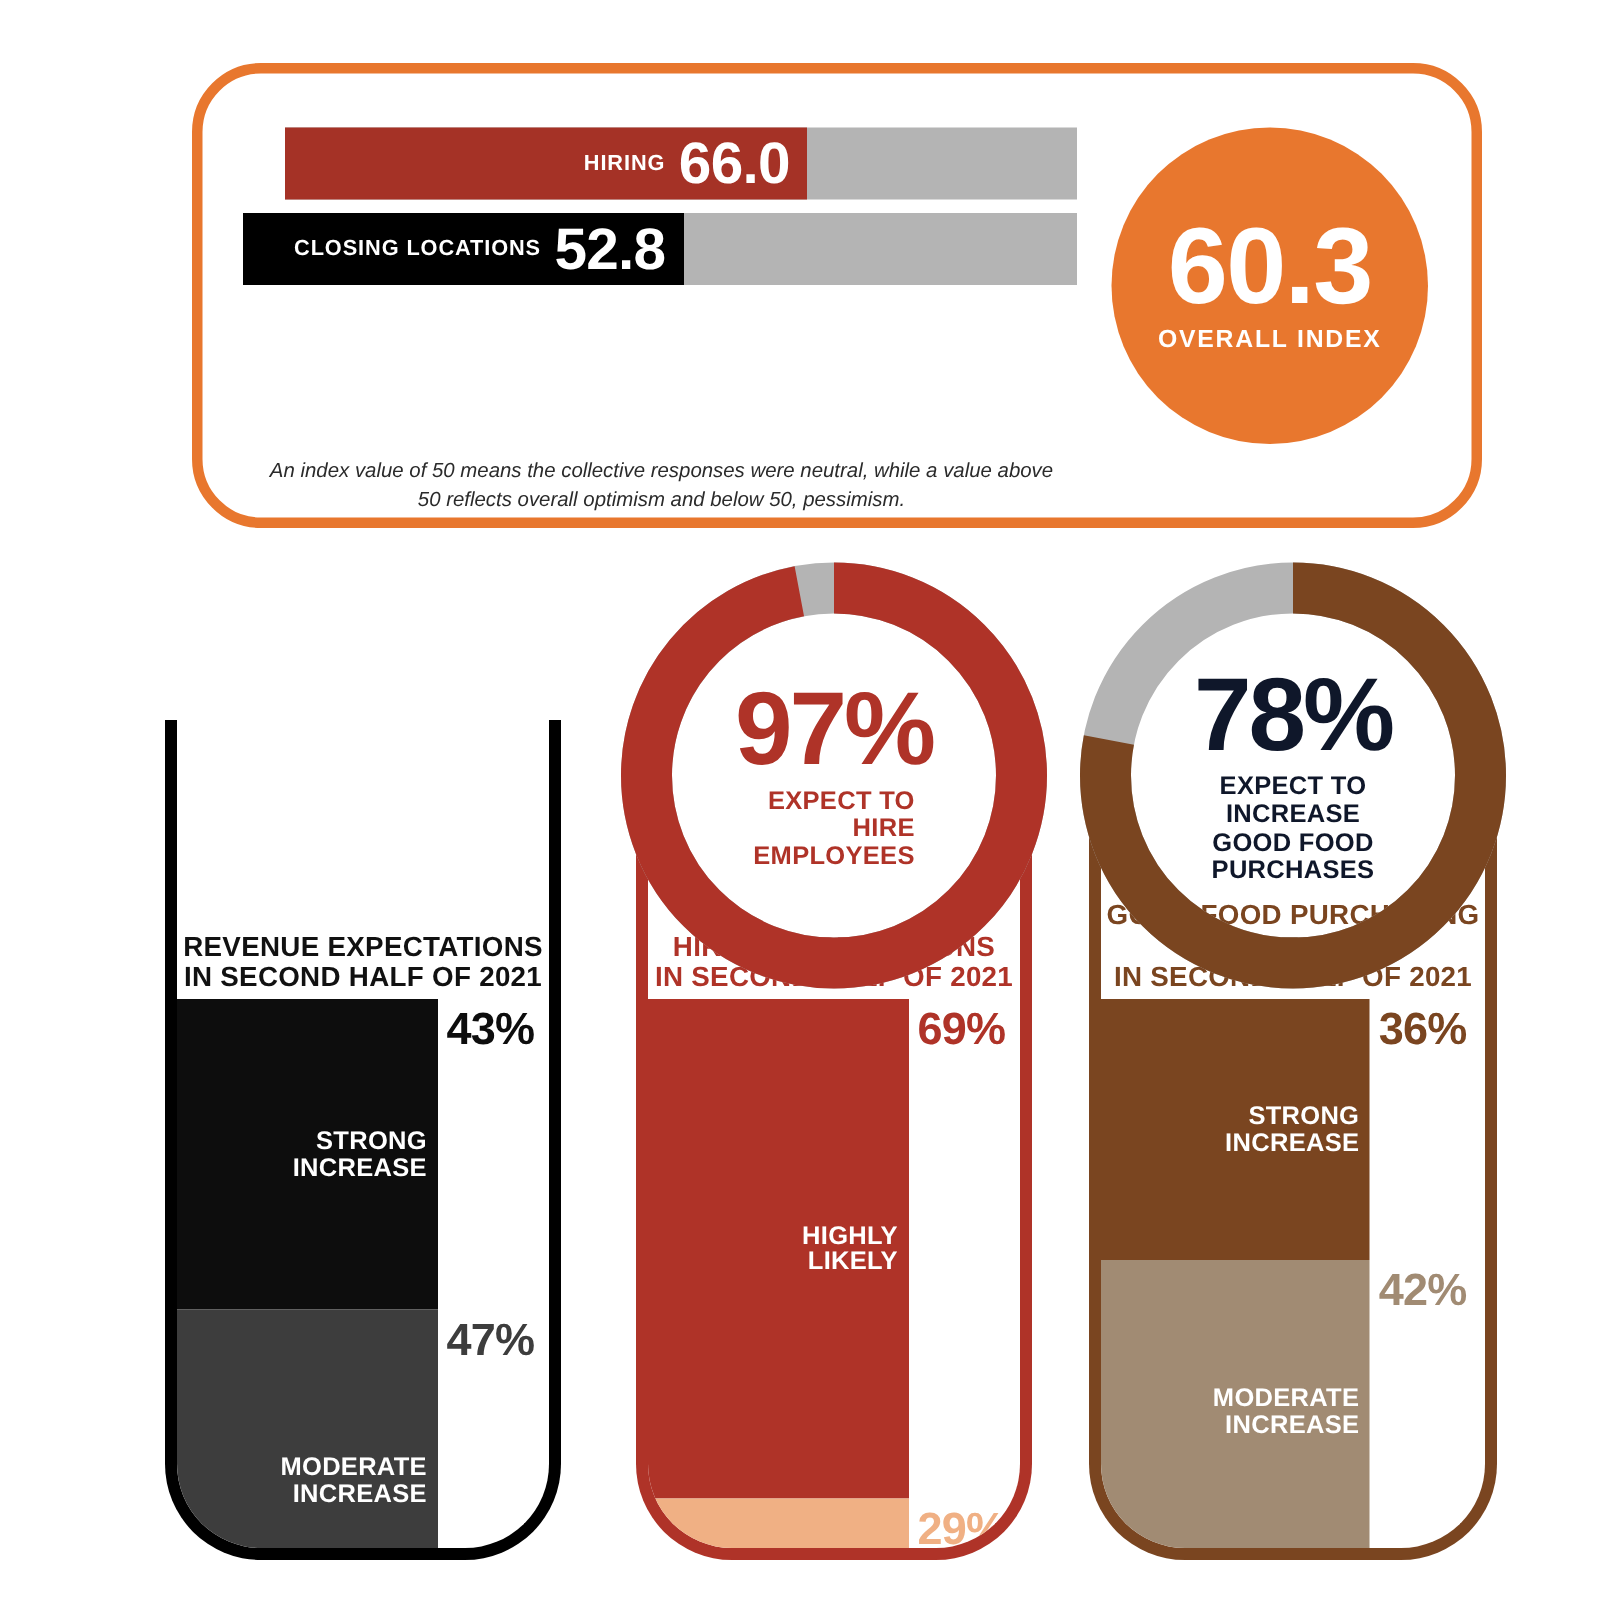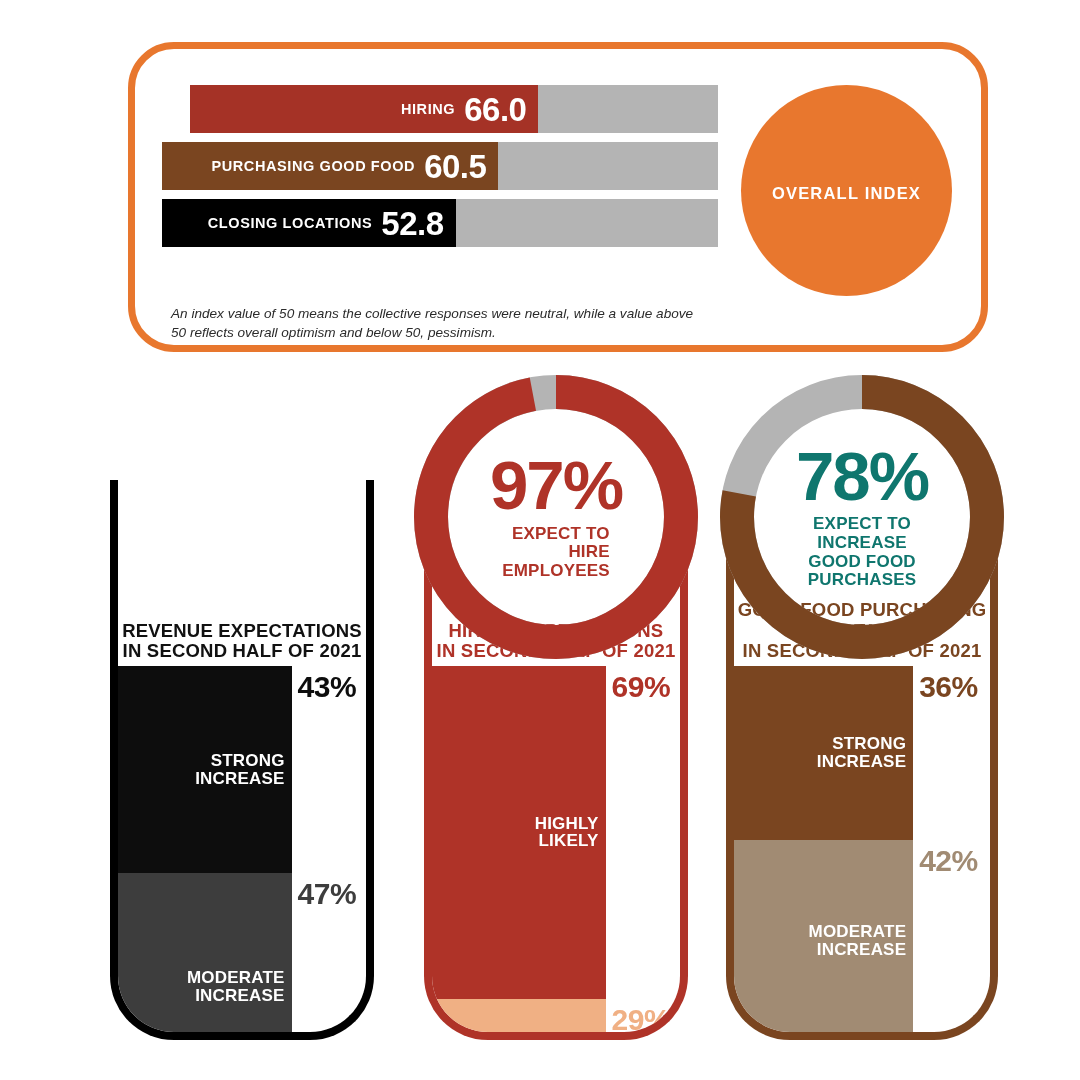--- a/index.html
+++ b/index.html
@@ -21,26 +21,26 @@
   .bar-fill{
     position:absolute;left:0;top:0;bottom:0;
     display:flex;align-items:center;justify-content:flex-end;
     padding-right:12px;box-sizing:border-box;gap:9px;
   }
   .bar-label{
     color:#fff;font-weight:bold;font-size:14.5px;letter-spacing:0.6px;
     white-space:nowrap;line-height:1;
   }
   .bar-value{
-    color:#fff;font-weight:bold;font-size:33px;letter-spacing:-0.5px;
+    color:#fff;font-weight:bold;font-size:39px;letter-spacing:-0.5px;
     white-space:nowrap;line-height:1;
   }
   .index-note{
     position:absolute;left:36px;top:255px;width:540px;
-    font-style:italic;font-size:13.6px;line-height:1.42;color:#2b2b2b;
+    font-style:italic;font-size:13.6px;line-height:1.42;color:#2b2b2b;text-align:center;
   }
 
   
   .overall{
     position:absolute;left:741px;top:85px;width:211px;height:211px;
     background:#E8772E;border-radius:50%;
     display:flex;flex-direction:column;align-items:center;justify-content:center;
     color:#fff;
   }
   .overall-value{font-size:72px;font-weight:bold;line-height:0.92;letter-spacing:-1px;}
@@ -96,52 +96,47 @@
   .donut svg{display:block;}
   .donut-center{
     position:absolute;left:0;right:0;top:0;bottom:0;
     display:flex;flex-direction:column;align-items:center;justify-content:center;
     text-align:center;padding:0 52px;box-sizing:border-box;
   }
   .donut-pct{font-size:69px;font-weight:bold;line-height:0.95;letter-spacing:-2px;}
   .donut-sub{font-size:17px;font-weight:bold;line-height:1.1;margin-top:6px;letter-spacing:0.2px;}
   .c1 .donut-pct,.c1 .donut-sub{color:#000;}
   .c2 .donut-pct,.c2 .donut-sub{color:#AF3328;text-align:right;}
-  .c3 .donut-pct,.c3 .donut-sub{color:#0f766e;}
+  .c3 .donut-pct,.c3 .donut-sub{color:#0f172a;}
 </style>
 </head>
 <body>
 
 <div class="stage">
 
   <section class="index-panel">
     <div class="bars" id="index-bars">
         <div class="bar-row" style="background: rgb(180, 180, 180); margin-left: 28px;">
           <div class="bar-fill" style="width:66%;background:#A53226">
             <span class="bar-label">HIRING</span>
             <span class="bar-value">66.0</span>
           </div>
         </div>
         <div class="bar-row" style="background: rgb(180, 180, 180);">
-          <div class="bar-fill" style="width:60.5%;background:#7A4520">
-            <span class="bar-label">PURCHASING GOOD FOOD</span>
-            <span class="bar-value">60.5</span>
-          </div>
-        </div>
-        <div class="bar-row" style="background: rgb(180, 180, 180);">
           <div class="bar-fill" style="width:52.8%;background:#000000">
             <span class="bar-label">CLOSING LOCATIONS</span>
             <span class="bar-value">52.8</span>
           </div>
         </div>
       </div>
     <div class="index-note">An index value of 50 means the collective responses were neutral, while a value above 50 reflects overall optimism and below 50, pessimism.</div>
   </section>
 
   <div class="overall">
+    <div class="overall-value">60.3</div>
     <div class="overall-label">OVERALL INDEX</div>
   </div>
 
   <div class="cols" id="cols">
       <div class="col c1">
         <div class="tube">
           <div class="tube-head">
             <div class="tube-title" style="white-space: pre-line;">REVENUE EXPECTATIONS
 IN SECOND HALF OF 2021</div>
           </div>

